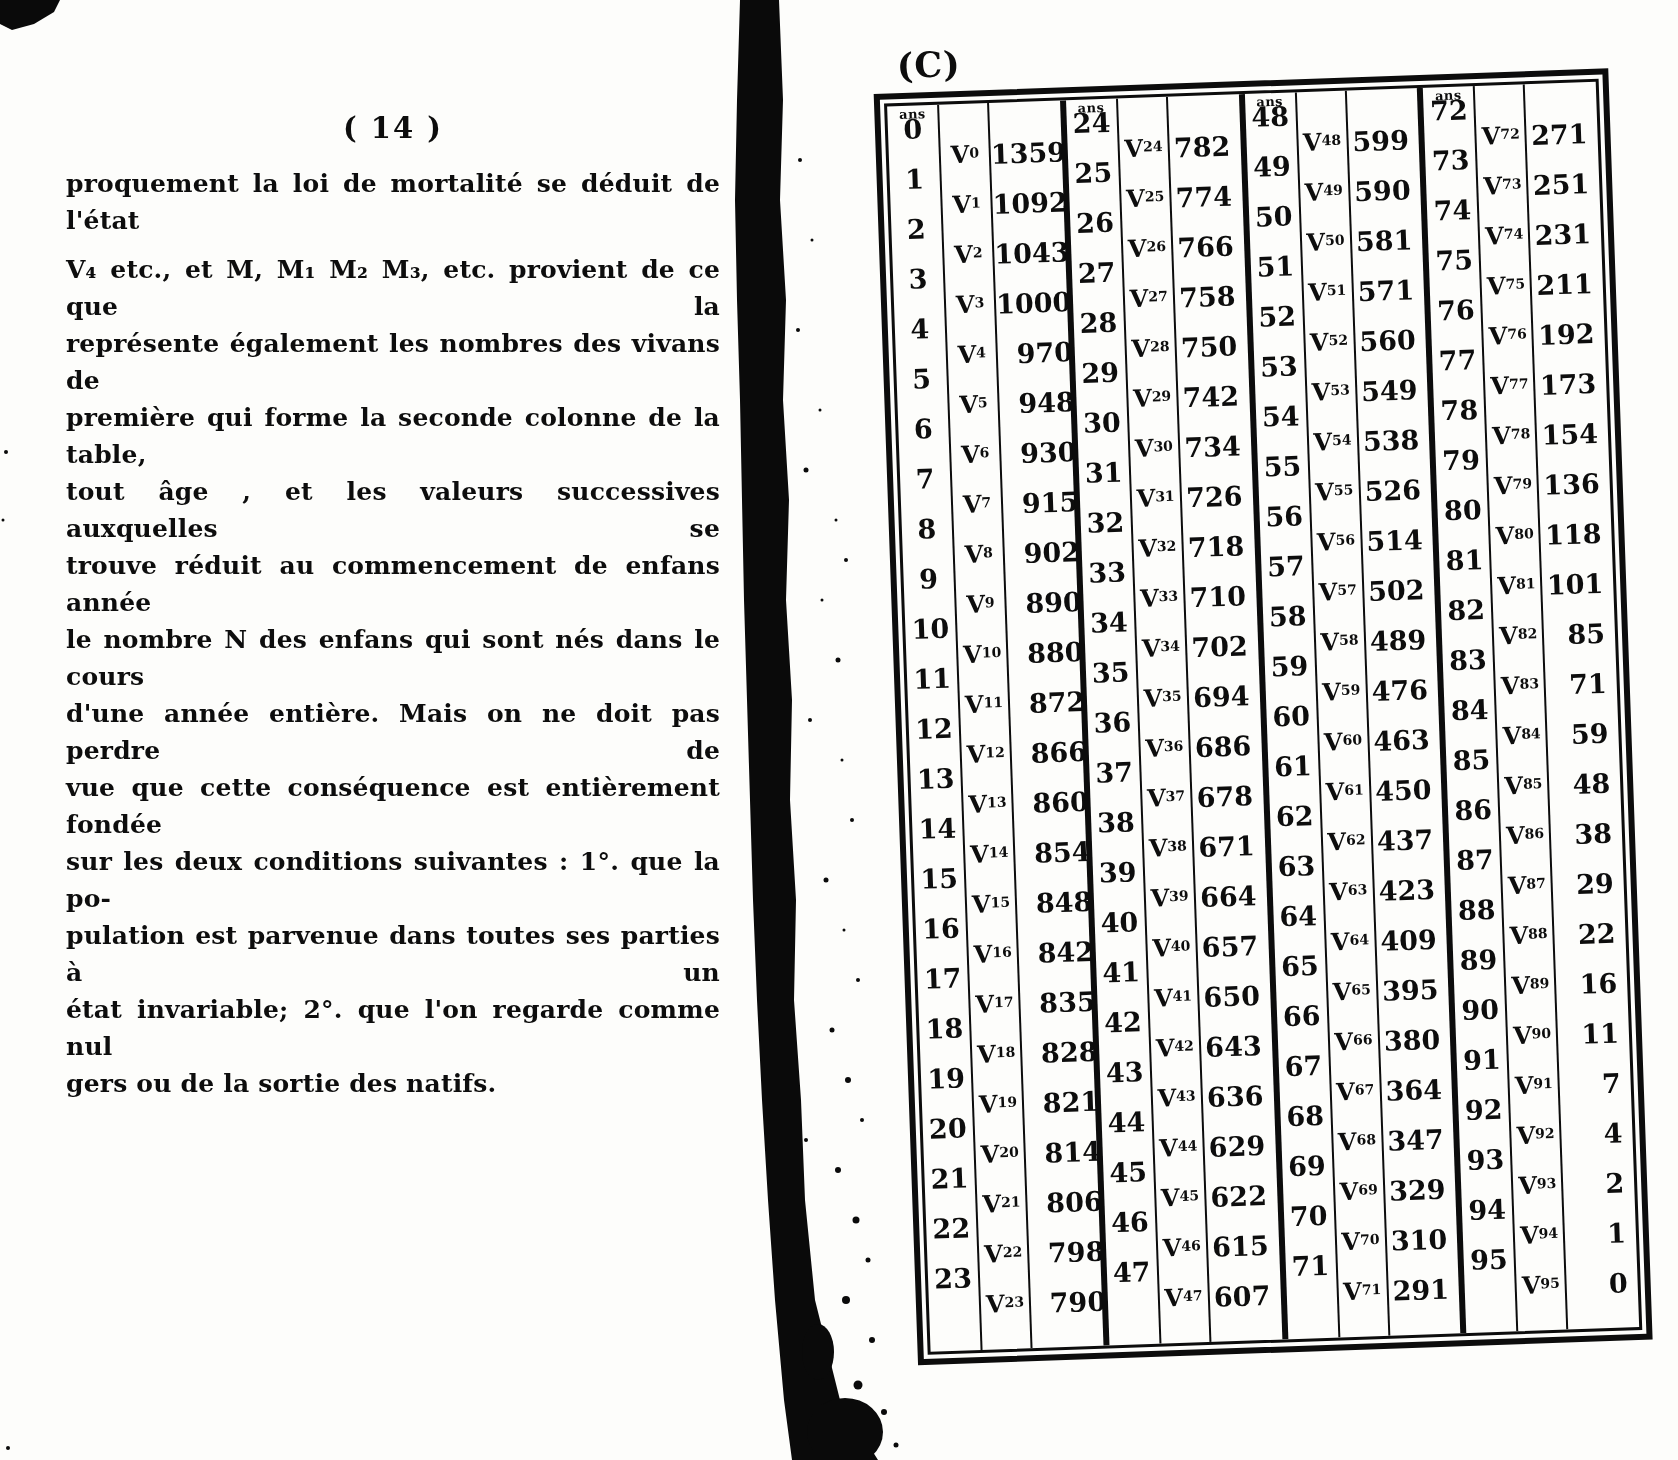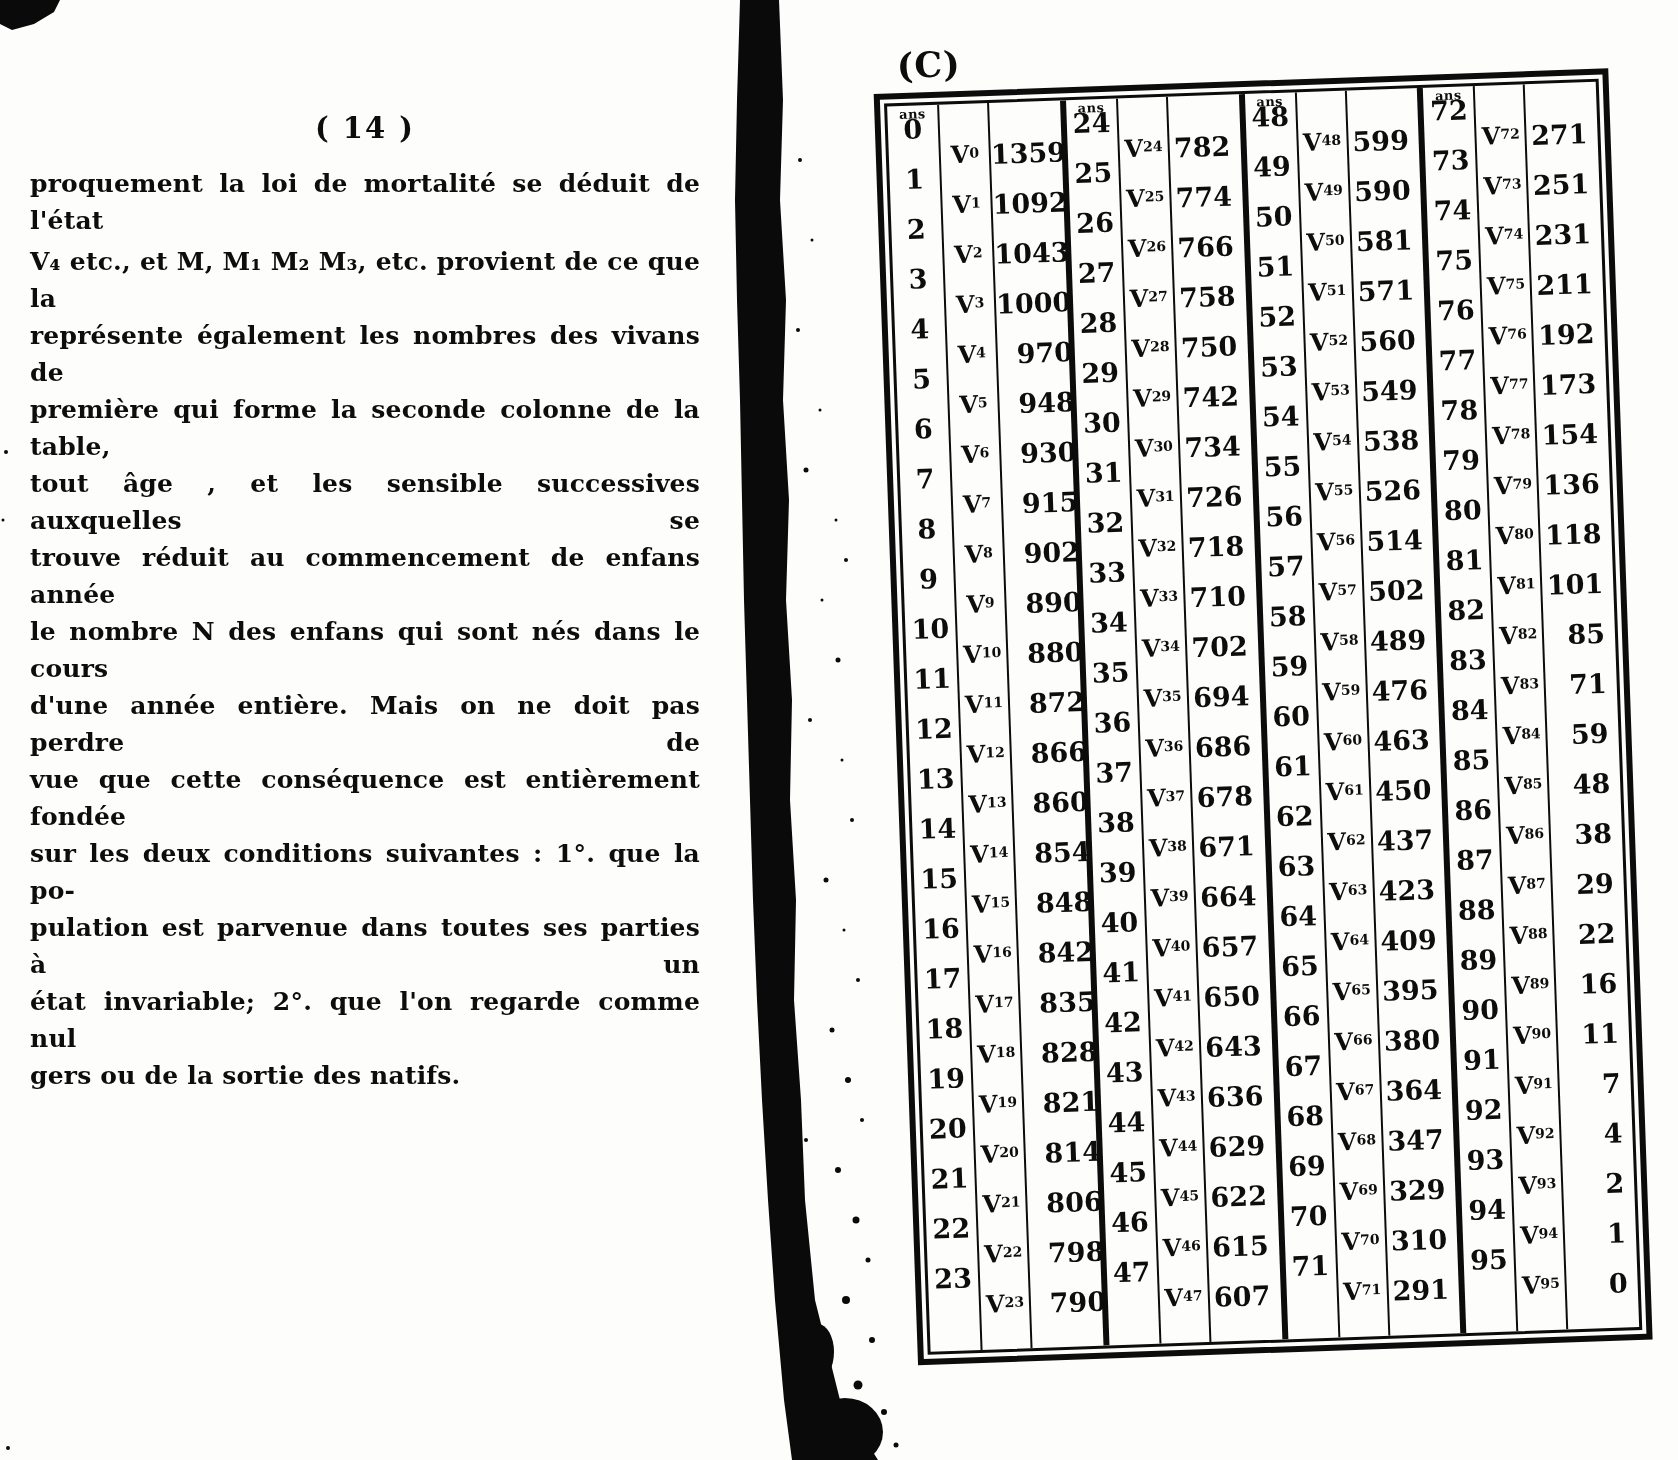--- a/index.html
+++ b/index.html
@@ -8,29 +8,29 @@
     background:#fdfdfb;
     overflow:hidden;
     position:relative;
     font-family:"DejaVu Serif","Liberation Serif",serif;
     color:#0d0d0d;
   }
   
   #artifacts{position:absolute;left:0;top:0;width:1678px;height:1460px;pointer-events:none;}
   
   .text-col{
-    position:absolute;left:26px;top:110px;width:678px;
+    position:absolute;left:54px;top:110px;width:678px;
     font-weight:700;font-size:25px;line-height:37px;
     letter-spacing:.2px;
   }
   .page-number{
     text-align:center;font-size:29px;font-weight:700;
     margin-bottom:18px;letter-spacing:2px;
   }
-  .para{margin:4px;}
+  .para{margin:12px;}
   .line{
     text-align:justify;text-align-last:justify;
     white-space:normal;
   }
   .line.last{text-align-last:left;}
   .para.indent .line.first{text-indent:46px;}
   
   .table-wrap{
     position:absolute;left:872px;top:46px;width:800px;height:1380px;
     transform:rotate(-2deg);transform-origin:0 0;
@@ -129,21 +129,21 @@
 <div class="text-col">
   <div class="page-number">( 14 )</div>
   <div id="paragraphs">
       <div class="para">
         <div class="line first">proquement la loi de mortalité se déduit de l'état</div>
       </div>
       <div class="para indent">
         <div class="line">V₄ etc., et M, M₁ M₂ M₃, etc. provient de ce que la</div>
         <div class="line">représente également les nombres des vivans de</div>
         <div class="line">première qui forme la seconde colonne de la table,</div>
-        <div class="line">tout âge , et les sensible successives auxquelles se</div>
+        <div class="line">tout âge , et les valeurs successives auxquelles se</div>
         <div class="line">trouve réduit au commencement de enfans année</div>
         <div class="line">le nombre N des enfans qui sont nés dans le cours</div>
         <div class="line">d'une année entière. Mais on ne doit pas perdre de</div>
         <div class="line">vue que cette conséquence est entièrement fondée</div>
         <div class="line">sur les deux conditions suivantes : 1°. que la po-</div>
         <div class="line">pulation est parvenue dans toutes ses parties à un</div>
         <div class="line">état invariable; 2°. que l'on regarde comme nul</div>
         <div class="line last">gers ou de la sortie des natifs.</div>
       </div>
     </div>

